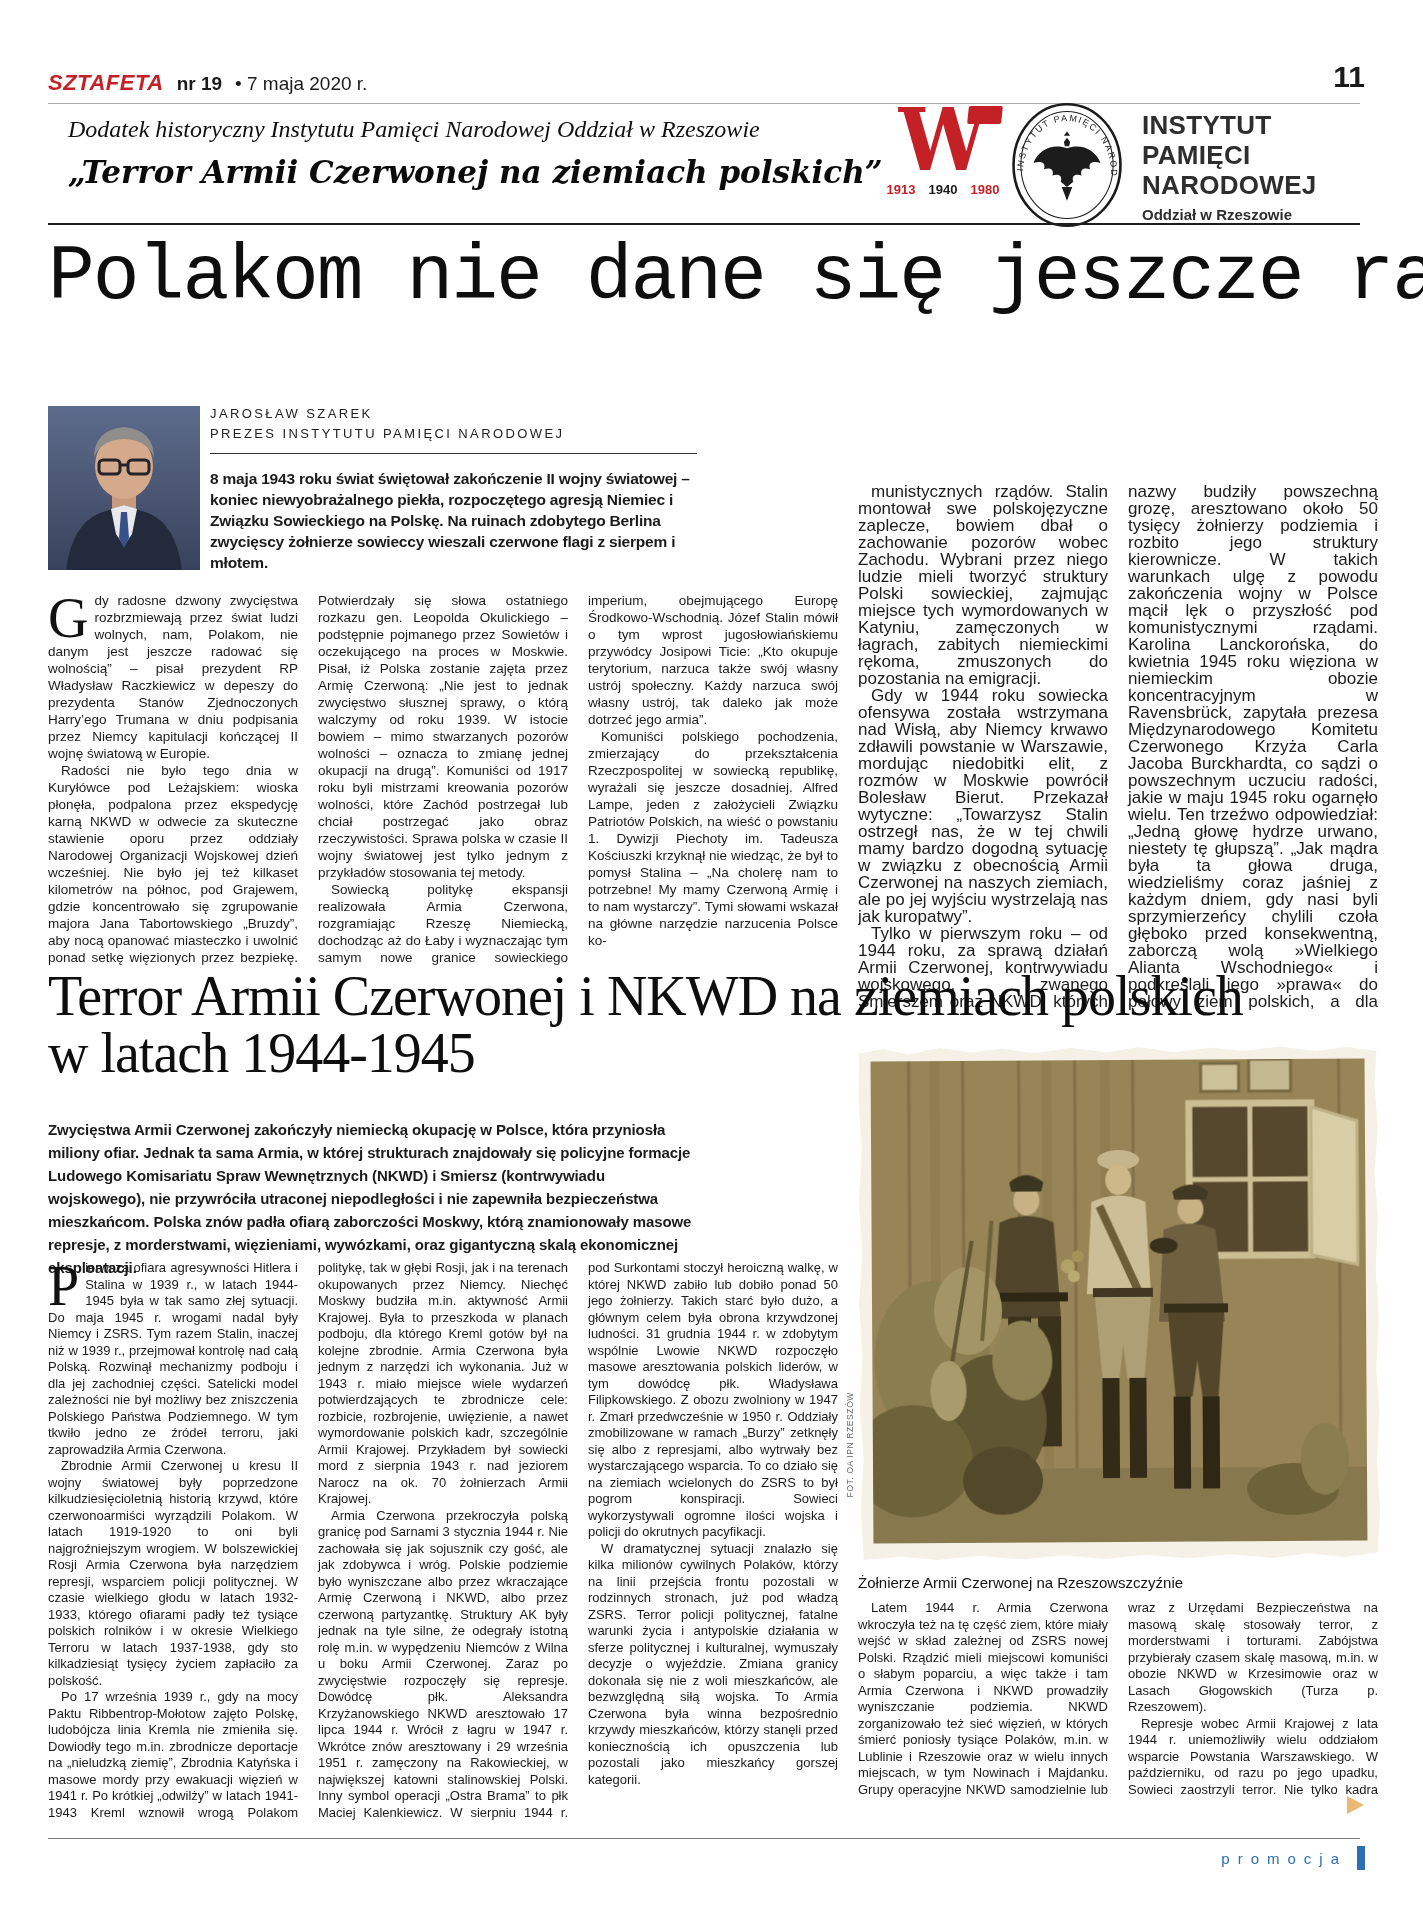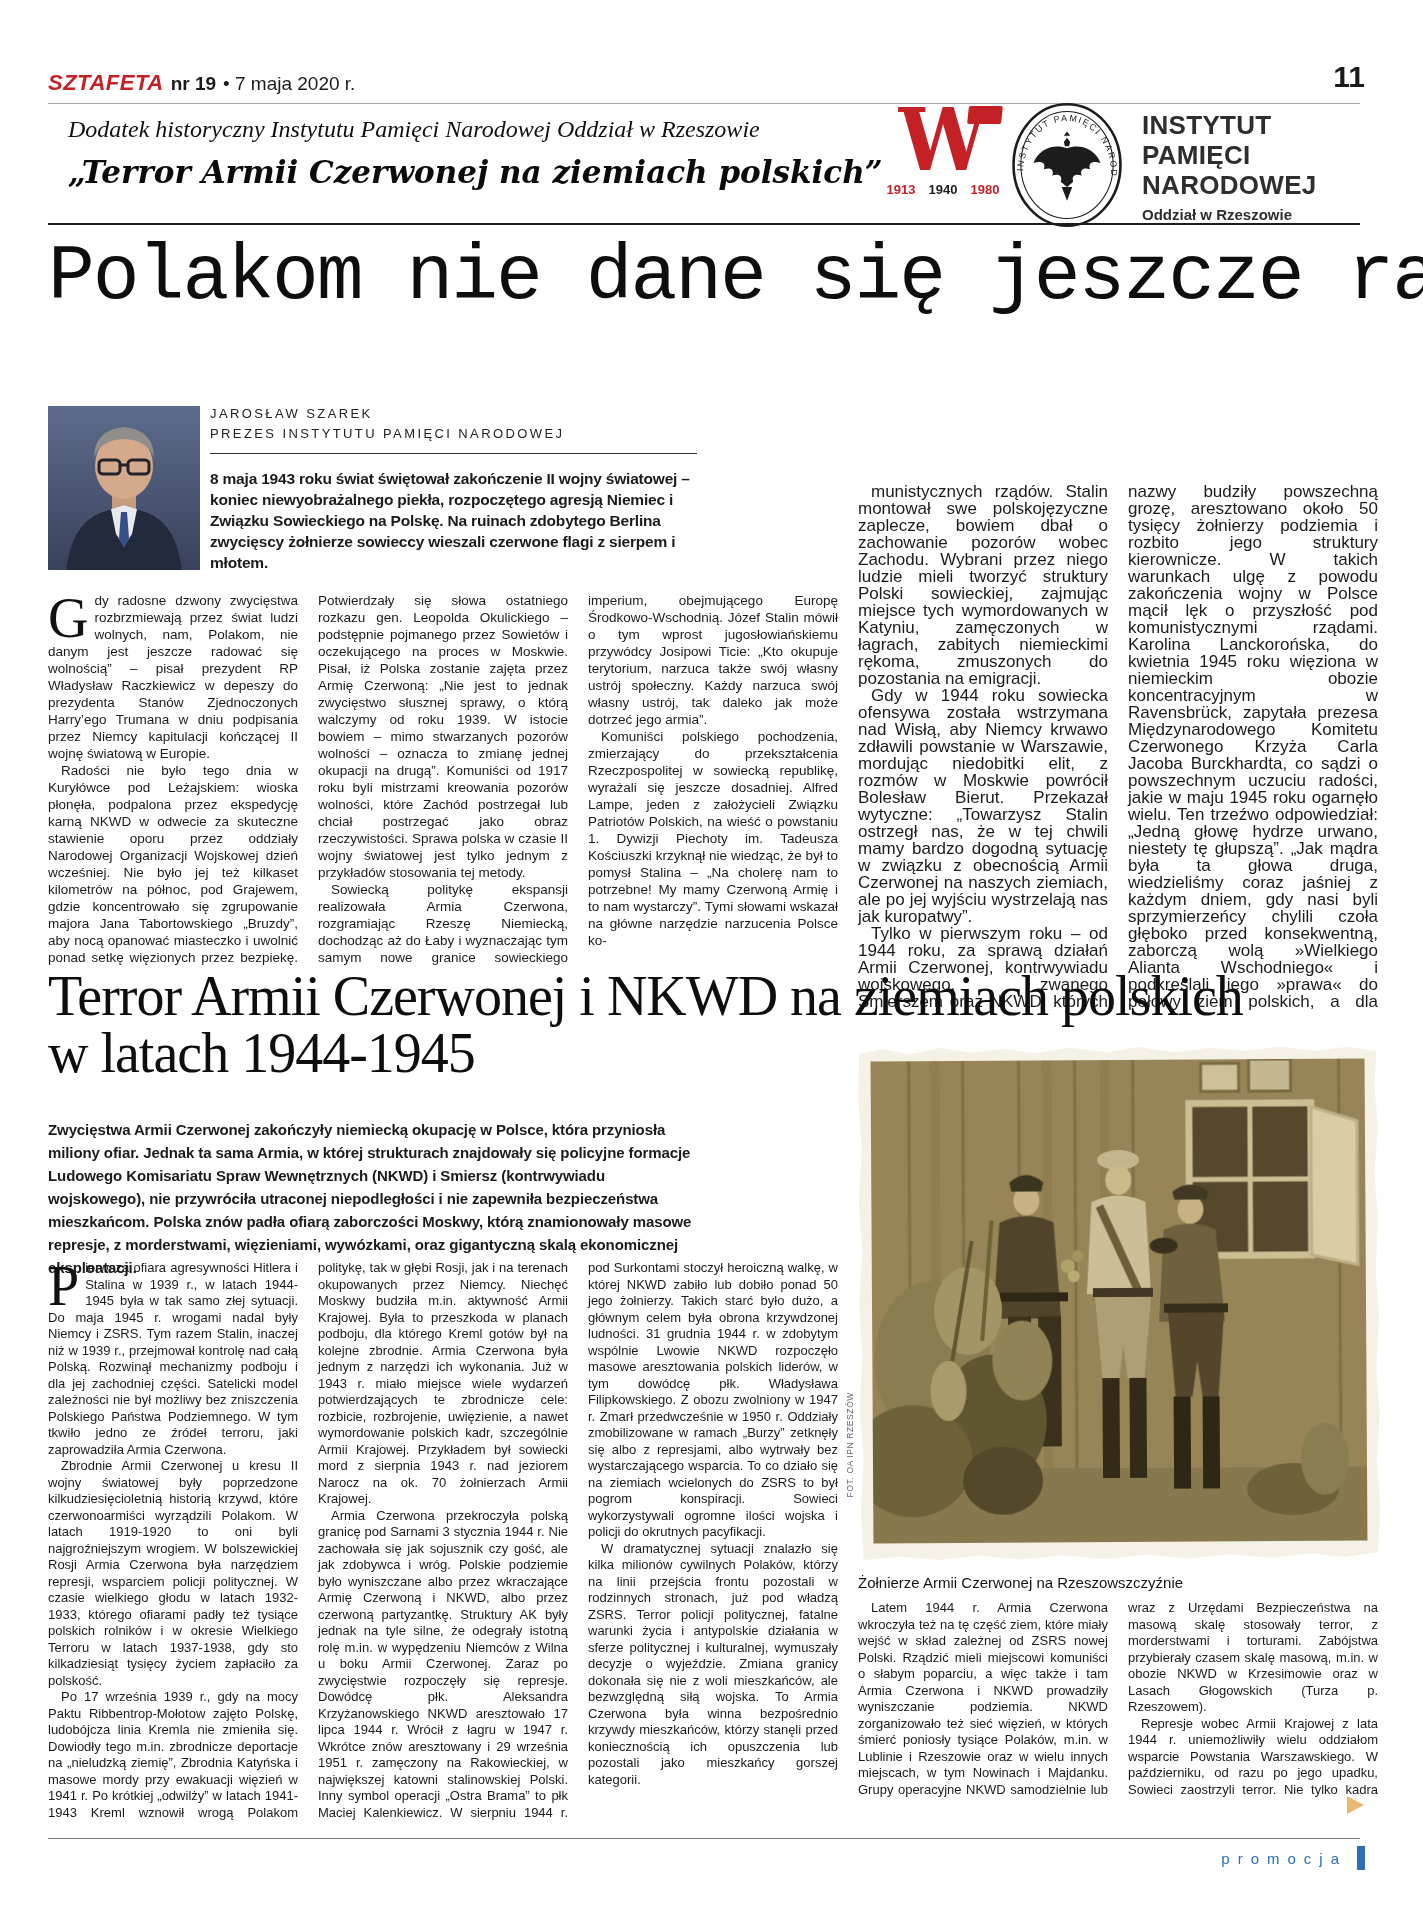--- a/index.html
+++ b/index.html
@@ -1,21 +1,21 @@
 <!DOCTYPE html>
 <html lang="pl"><head>
 <meta charset="utf-8">
 <style>
   html,body{margin:0;padding:0;background:#dedede;}
   .page{position:relative;width:1423px;height:1920px;margin:0 auto;background:#ffffff;
         overflow:hidden;font-family:"Liberation Sans",sans-serif;color:#1b1b1b;}
   .abs{position:absolute;}
 
   
-  .masthead{top:70px;left:48px;font-size:19px;display:flex;align-items:baseline;gap:7px;}
+  .masthead{top:70px;left:48px;font-size:19px;display:flex;align-items:baseline;gap:13px;}
   .brand{color:#c42127;font-weight:bold;font-style:italic;font-size:22px;letter-spacing:.5px;}
   .issue{font-weight:bold;}
   .pageno{top:60px;right:58px;font-size:30px;font-weight:bold;}
   .rule-top{top:103px;left:48px;width:1312px;height:1px;background:#a9a9a9;}
   .rule-head{top:223px;left:48px;width:1312px;height:2px;background:#1d1d1d;}
 
   
   .supp1{top:116px;left:68px;font-family:Liberation Serif, serif;font-style:italic;font-size:24px;color:#101010;}
   .supp2{top:154px;left:68px;font-family:"DejaVu Serif",serif;font-style:italic;font-weight:bold;font-size:31px;color:#0b0b0b;}
   .w-logo{top:100px;left:878px;width:130px;text-align:center;}

